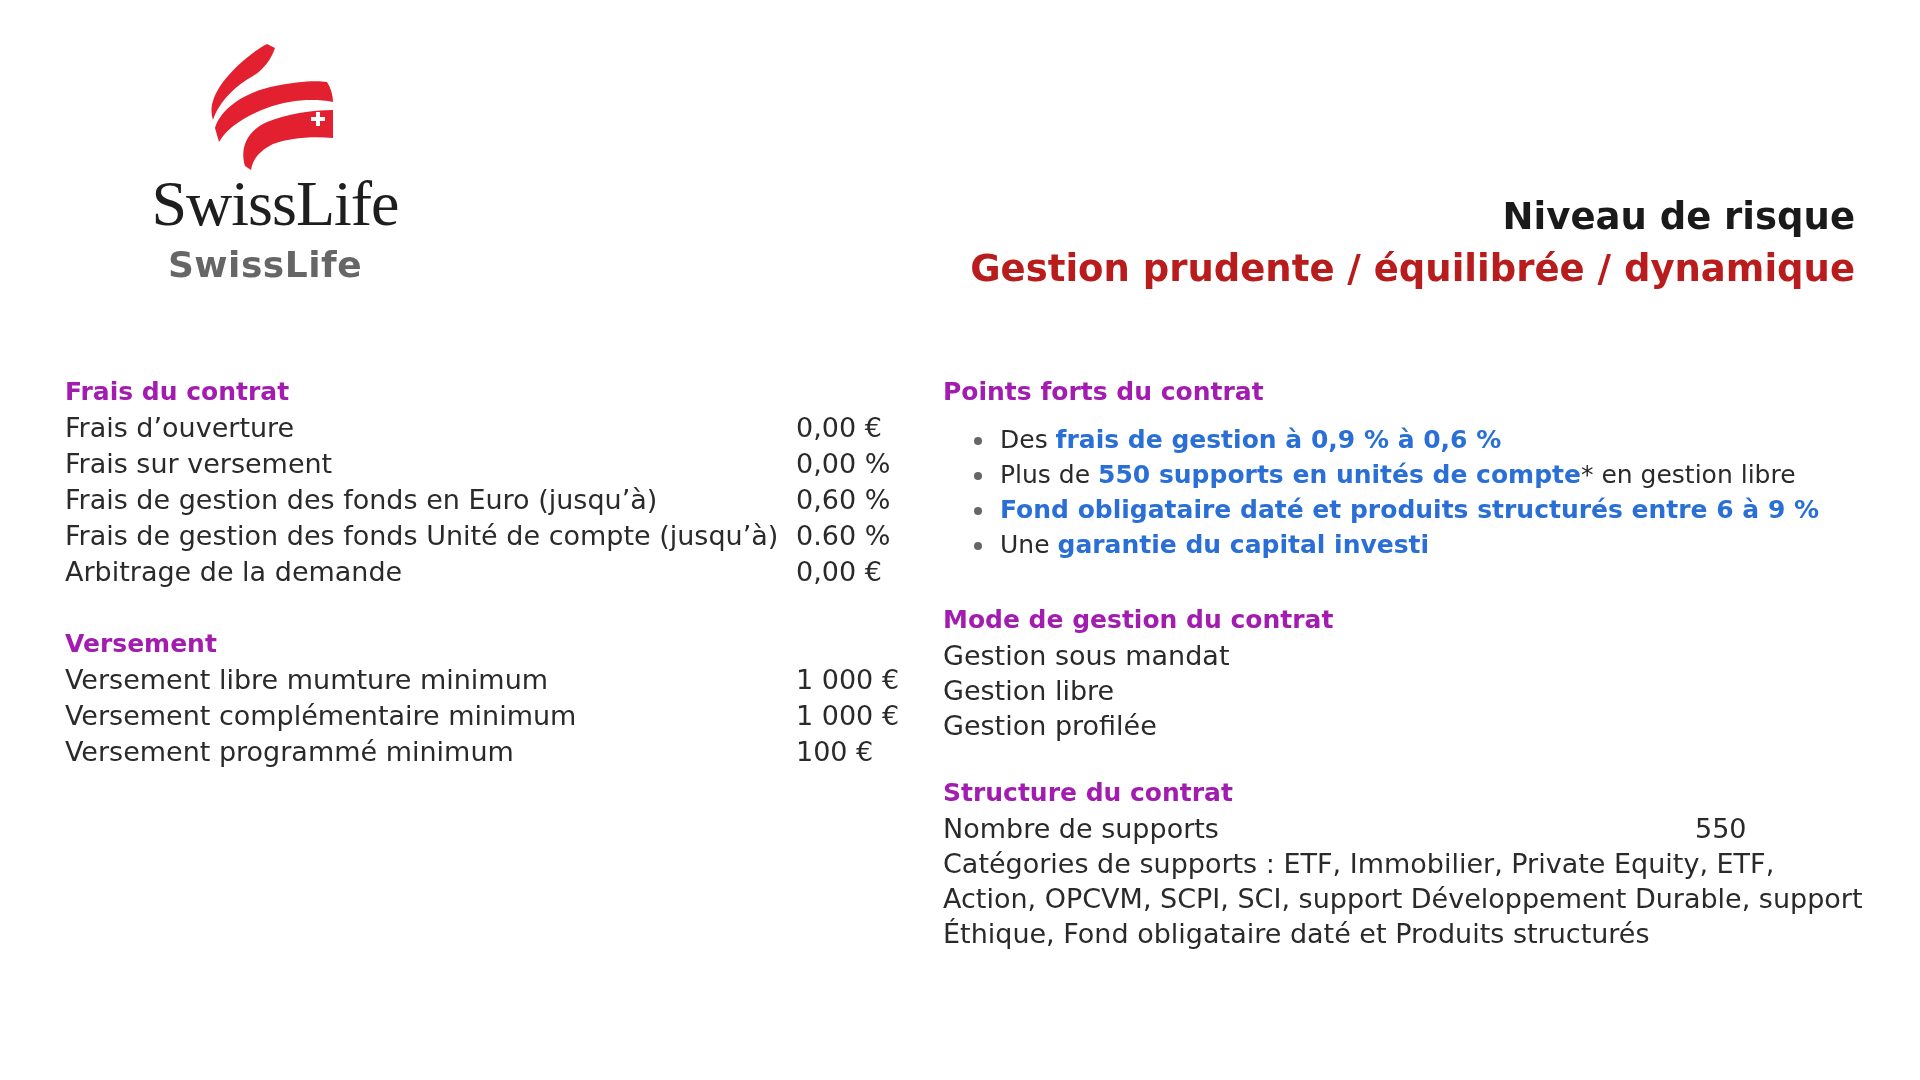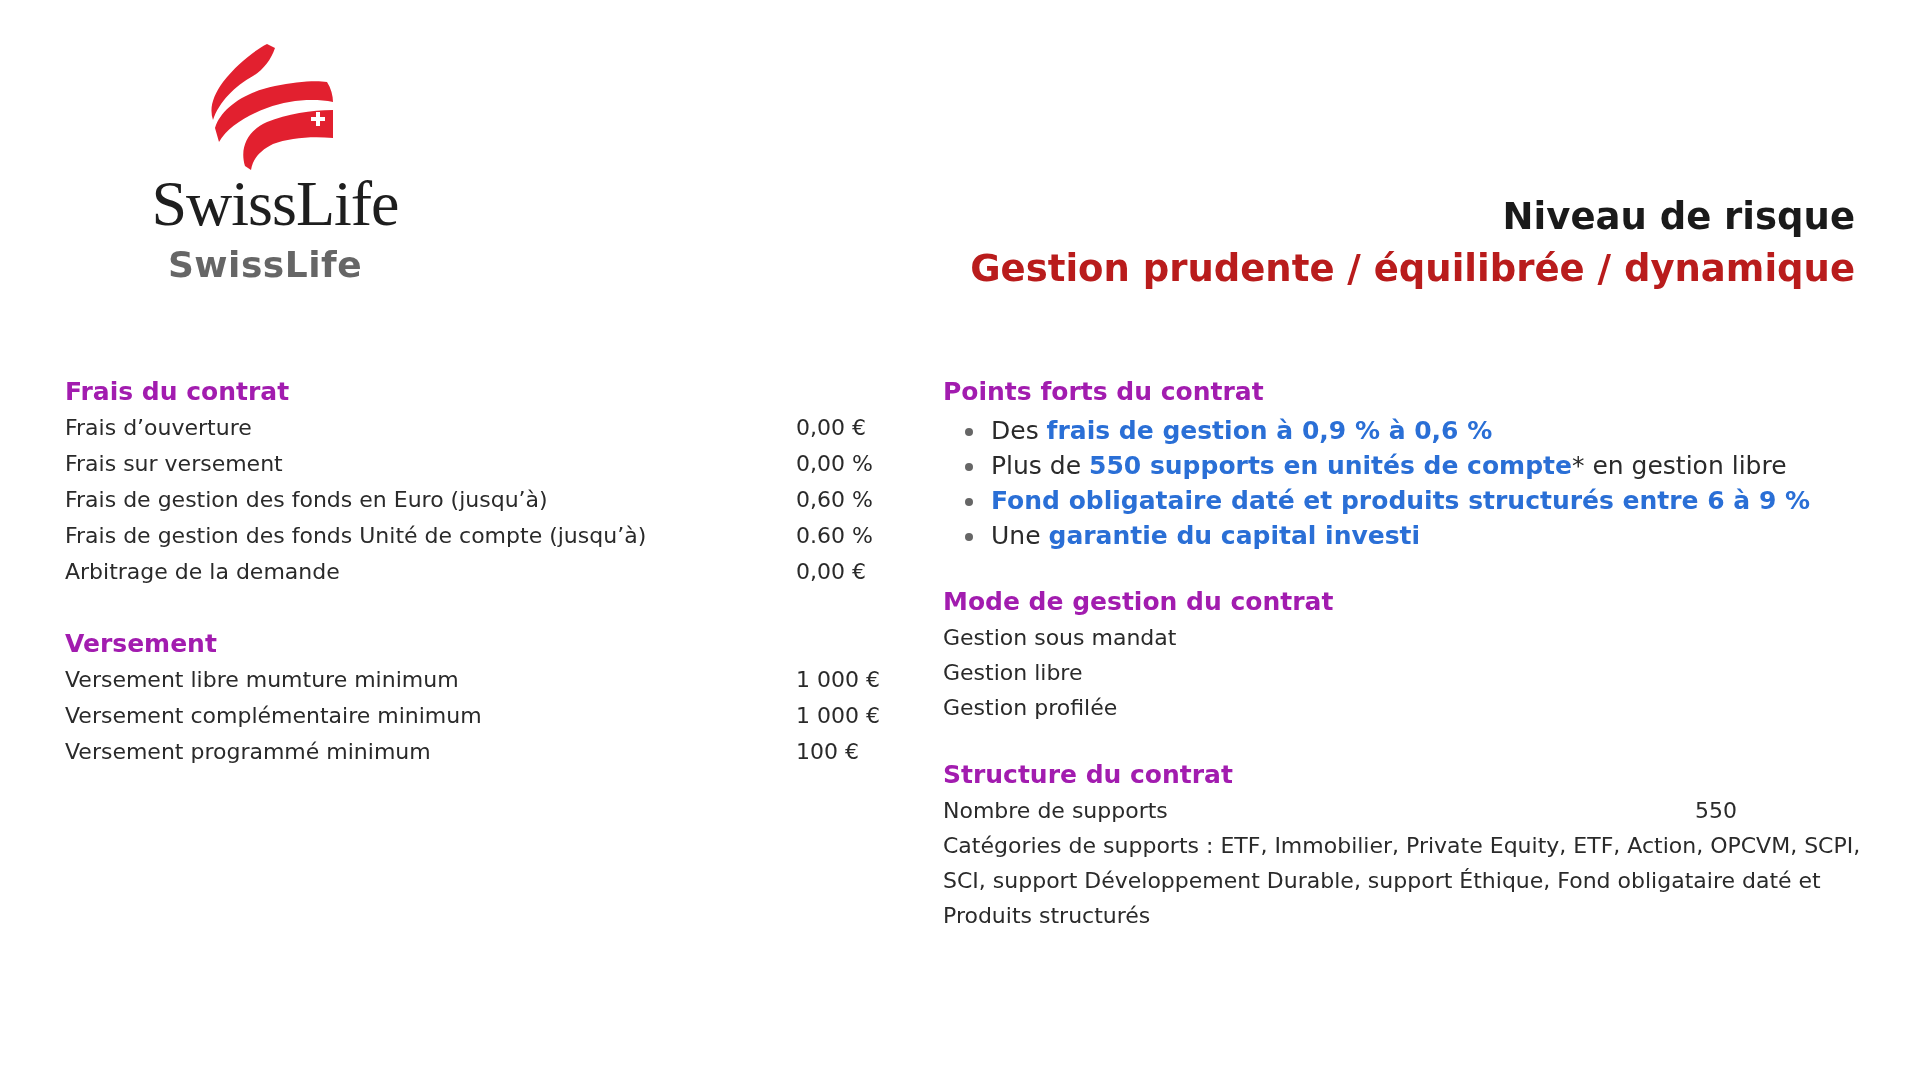--- a/index.html
+++ b/index.html
@@ -14,29 +14,29 @@
     font-family:"Liberation Serif","DejaVu Serif",serif; font-size:64px; color:#1e1e1e; letter-spacing:-1px; line-height:72px; }
   #brand-name { left:140px; top:243px; width:250px; text-align:center;
     font-family:"DejaVu Sans","Liberation Sans",sans-serif; font-weight:bold; font-size:36px; color:#666666; line-height:44px; letter-spacing:0.5px; }
 
   
   #risk-block { left:940px; top:192px; width:915px; text-align:right; }
   #risk-title { font-family:"DejaVu Sans","Liberation Sans",sans-serif; font-weight:bold; font-size:37px; color:#1a1a1a; line-height:50px; }
   #risk-sub { font-family:"DejaVu Sans","Liberation Sans",sans-serif; font-weight:bold; font-size:37px; color:#b91c1c; line-height:54px; }
 
   .section-title { font-family:"DejaVu Sans","Liberation Sans",sans-serif; font-weight:bold; font-size:25px; color:#a21caf; line-height:36px; }
-  .row { font-family:"DejaVu Sans","Liberation Sans",sans-serif; font-size:22px; color:#2a2a2a; line-height:36px; position:relative; white-space:nowrap; }
+  .row { font-family:"DejaVu Sans","Liberation Sans",sans-serif; font-size:27px; color:#2a2a2a; line-height:36px; position:relative; white-space:nowrap; }
   .row .val { position:absolute; }
 
   #left-col { left:65px; top:374px; width:860px; }
   #left-col .row .val { left:731px; }
   .gap { height:36px; }
 
   #right-col { left:943px; top:374px; width:940px; }
-  ul.bullets { list-style:none; margin:3px; padding:0; }
+  ul.bullets { list-style:none; margin:12px; padding:0; }
   ul.bullets li { font-family:"DejaVu Sans","Liberation Sans",sans-serif; font-size:25px; line-height:35px; color:#2a2a2a; position:relative; padding-left:45px; white-space:nowrap; }
   ul.bullets li .dot { position:absolute; left:19px; top:15px; width:8px; height:8px; border-radius:50%; background:#666; }
   .hl { color:#2a6fd6; font-weight:bold; }
   #right-col .row .val { left:752px; }
   .wrap { white-space:normal; line-height:35px; }
 </style>
 </head>
 <body>
 
 <div id="logo-mark" class="abs">

